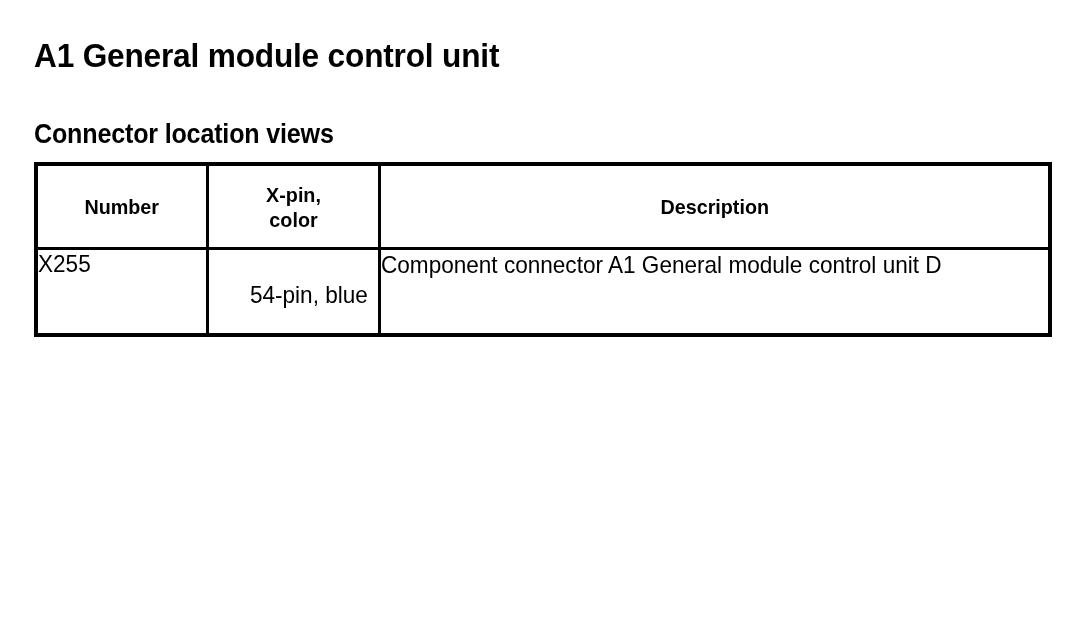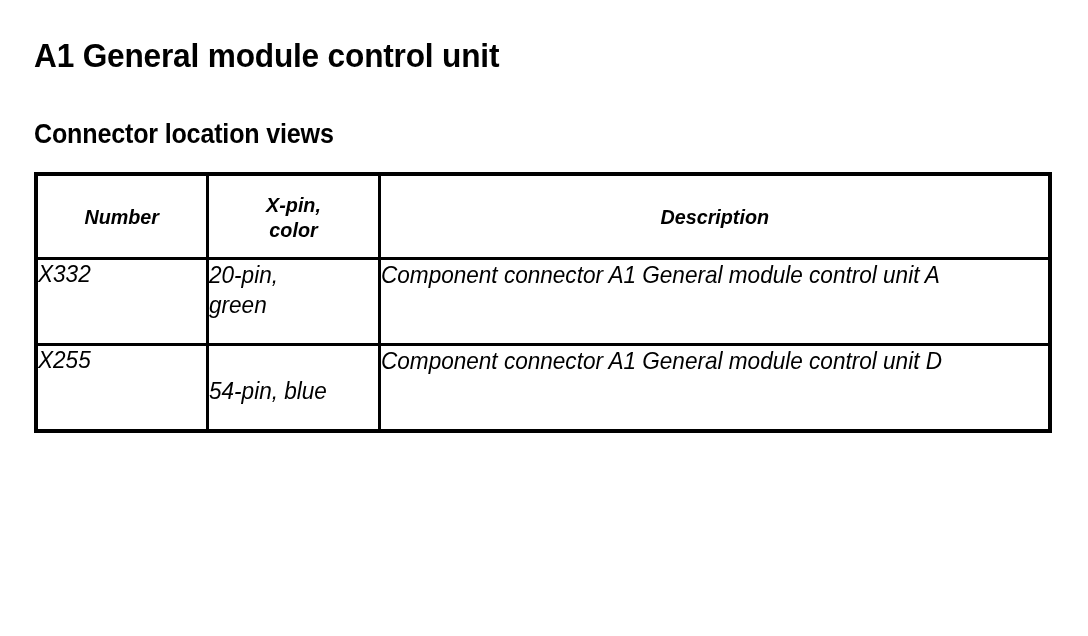--- a/index.html
+++ b/index.html
@@ -44,26 +44,25 @@
     font-weight: bold;
     letter-spacing: -0.2px;
     transform: scaleX(0.93);
     transform-origin: left top;
     white-space: nowrap;
   }
 
   .conn-table {
     position: absolute;
     left: 34px;
-    top: 172px;
+    top: 162px;
     width: 1018px;
     border-collapse: collapse;
     table-layout: fixed;
     border: 4px solid #000000;
-    font-style: italic;
   }
 
   .conn-table col.c-number { width: 171px; }
   .conn-table col.c-xpin   { width: 172px; }
   .conn-table col.c-desc   { width: 671px; }
 
   .conn-table th,
   .conn-table td {
     border: 3px solid #000000;
     padding: 0;
@@ -98,20 +97,21 @@
   }
   .cell-xpin {
     vertical-align: top;
     font-size: 24px;
     line-height: 30px;
     padding: 8px 8px 0 10px;
   }
   .cell-xpin.single {
     vertical-align: middle;
     padding-top: 8px;
+    text-align: right;
   }
   .cell-desc {
     vertical-align: top;
     font-size: 24px;
     line-height: 30px;
     padding: 8px 10px 0 11px;
   }
   .txt {
     display: block;
     transform: scaleX(0.94);
@@ -144,32 +144,20 @@
 color</span>
         </th>
         <th>
           <span class="hdr-inner">Description</span>
         </th>
       </tr>
     </thead>
     <tbody>
       <tr>
         <td class="cell-number">
-          <span class="txt">X332</span>
-        </td>
-        <td class="cell-xpin">
-          <span class="txt">20-pin,
-green</span>
-        </td>
-        <td class="cell-desc">
-          <span class="txt">Component connector A1 General module control unit A</span>
-        </td>
-      </tr>
-      <tr>
-        <td class="cell-number">
           <span class="txt">X255</span>
         </td>
         <td class="cell-xpin single">
           <span class="txt">54-pin, blue</span>
         </td>
         <td class="cell-desc">
           <span class="txt">Component connector A1 General module control unit D</span>
         </td>
       </tr>
     </tbody>

